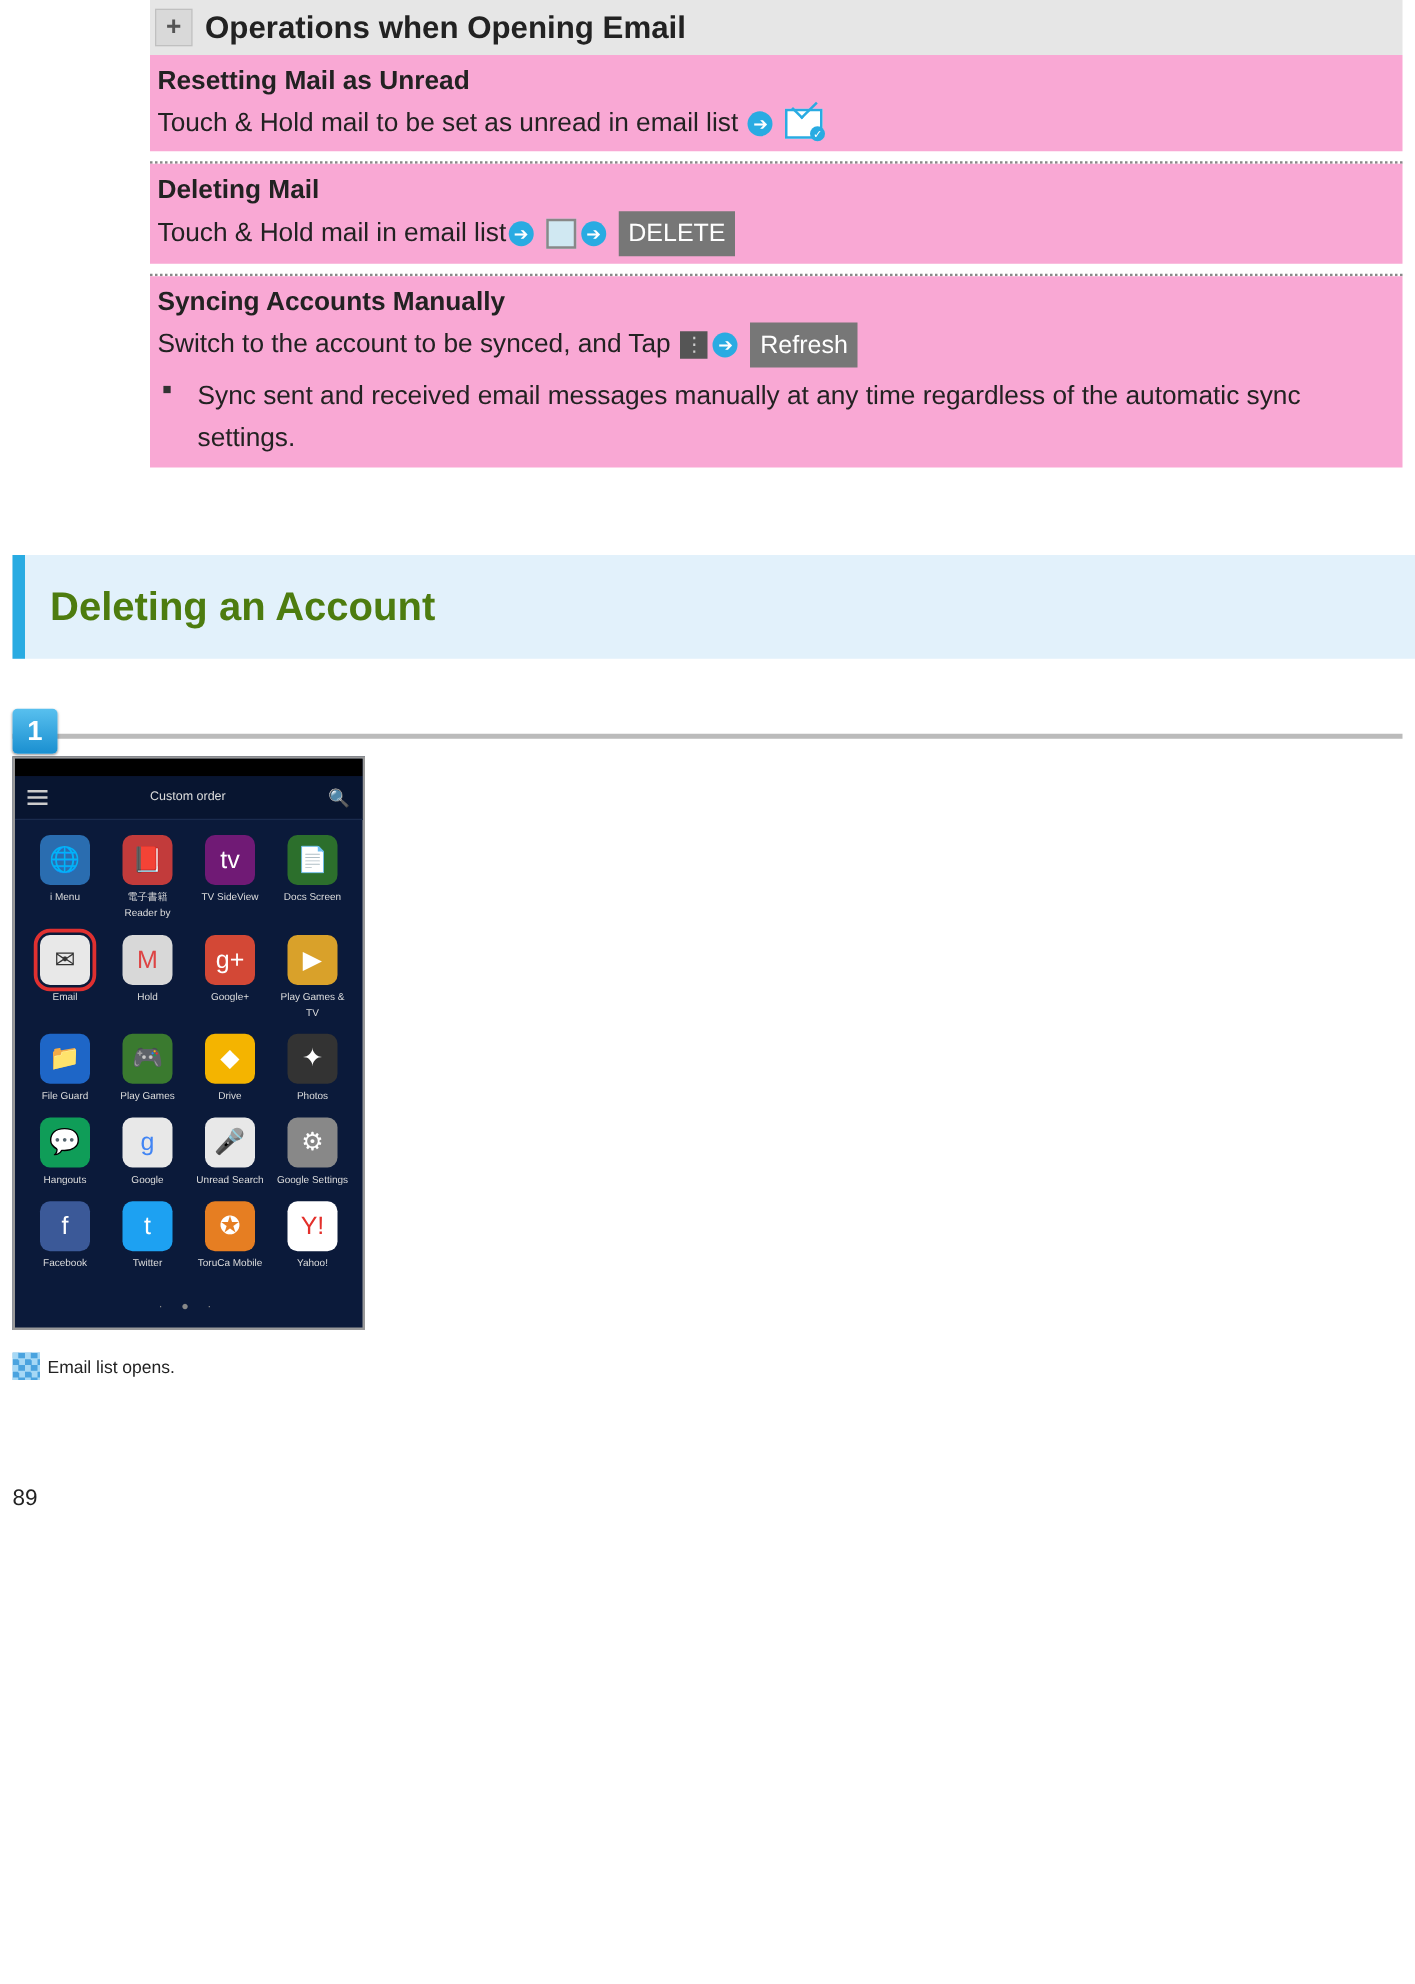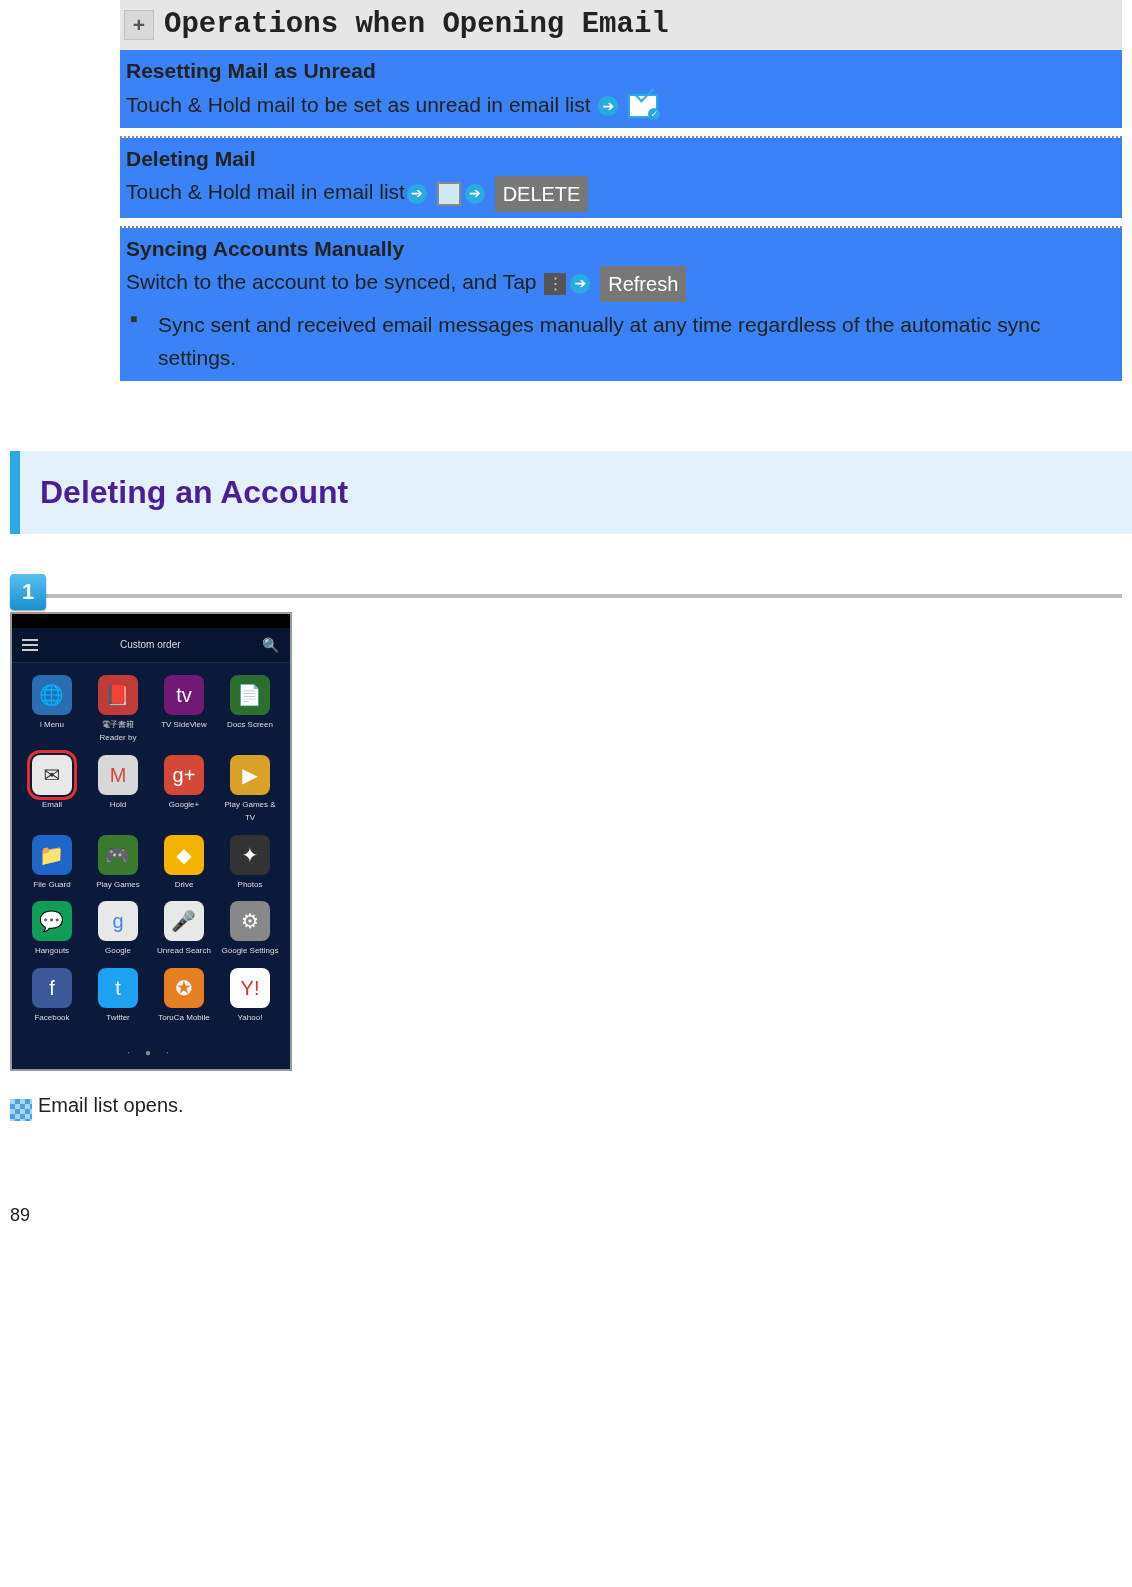--- a/index.html
+++ b/index.html
@@ -31,25 +31,24 @@
     background: #d9d9d9;
     border: 1px solid #c0c0c0;
     display: inline-flex;
     align-items: center;
     justify-content: center;
     color: #555;
     font-weight: bold;
   }
   .tip-title {
     font-weight: bold;
-    font-size: 29px;
-    font-family: Liberation Mono, monospace;
+    font-size: 25px;
   }
   .sub-block {
-    background: #3b82f6;
+    background: #f9a8d4;
     padding: 4px 4px 6px 6px;
     margin-top: 0;
   }
   .sub-heading {
     font-weight: bold;
     font-size: 21px;
   }
   .sub-body {
     font-size: 21px;
   }
@@ -149,21 +148,21 @@
     font-size: 12px;
     color: #333;
   }
   .section-header {
     margin: 70px 0 0 10px;
     border-left: 10px solid #29abe2;
     background: #e2f1fb;
     padding: 16px 20px;
     font-size: 32px;
     font-weight: bold;
-    color: #4c1d95;
+    color: #4d7c0f;
   }
   .step-badge {
     position: absolute;
     left: 0;
     top: -20px;
     width: 36px;
     height: 36px;
     background: linear-gradient(180deg,#58c0ef,#1a8fd0);
     color: #fff;
     font-weight: bold;
@@ -286,21 +285,21 @@
     outline-offset: 2px;
   }
   .ss-dots {
     text-align: center;
     padding: 4px 0 8px 0;
     color: #888;
     letter-spacing: 6px;
   }
   .result-line {
     margin: 18px 0 0 10px;
-    font-size: 20px;
+    font-size: 14px;
     display: flex;
     align-items: flex-end;
     gap: 6px;
   }
   .result-icon {
     width: 22px;
     height: 22px;
     background: repeating-conic-gradient(#4aa3df 0 25%, #a6d8f5 0 50%);
     background-size: 10px 10px;
   }

